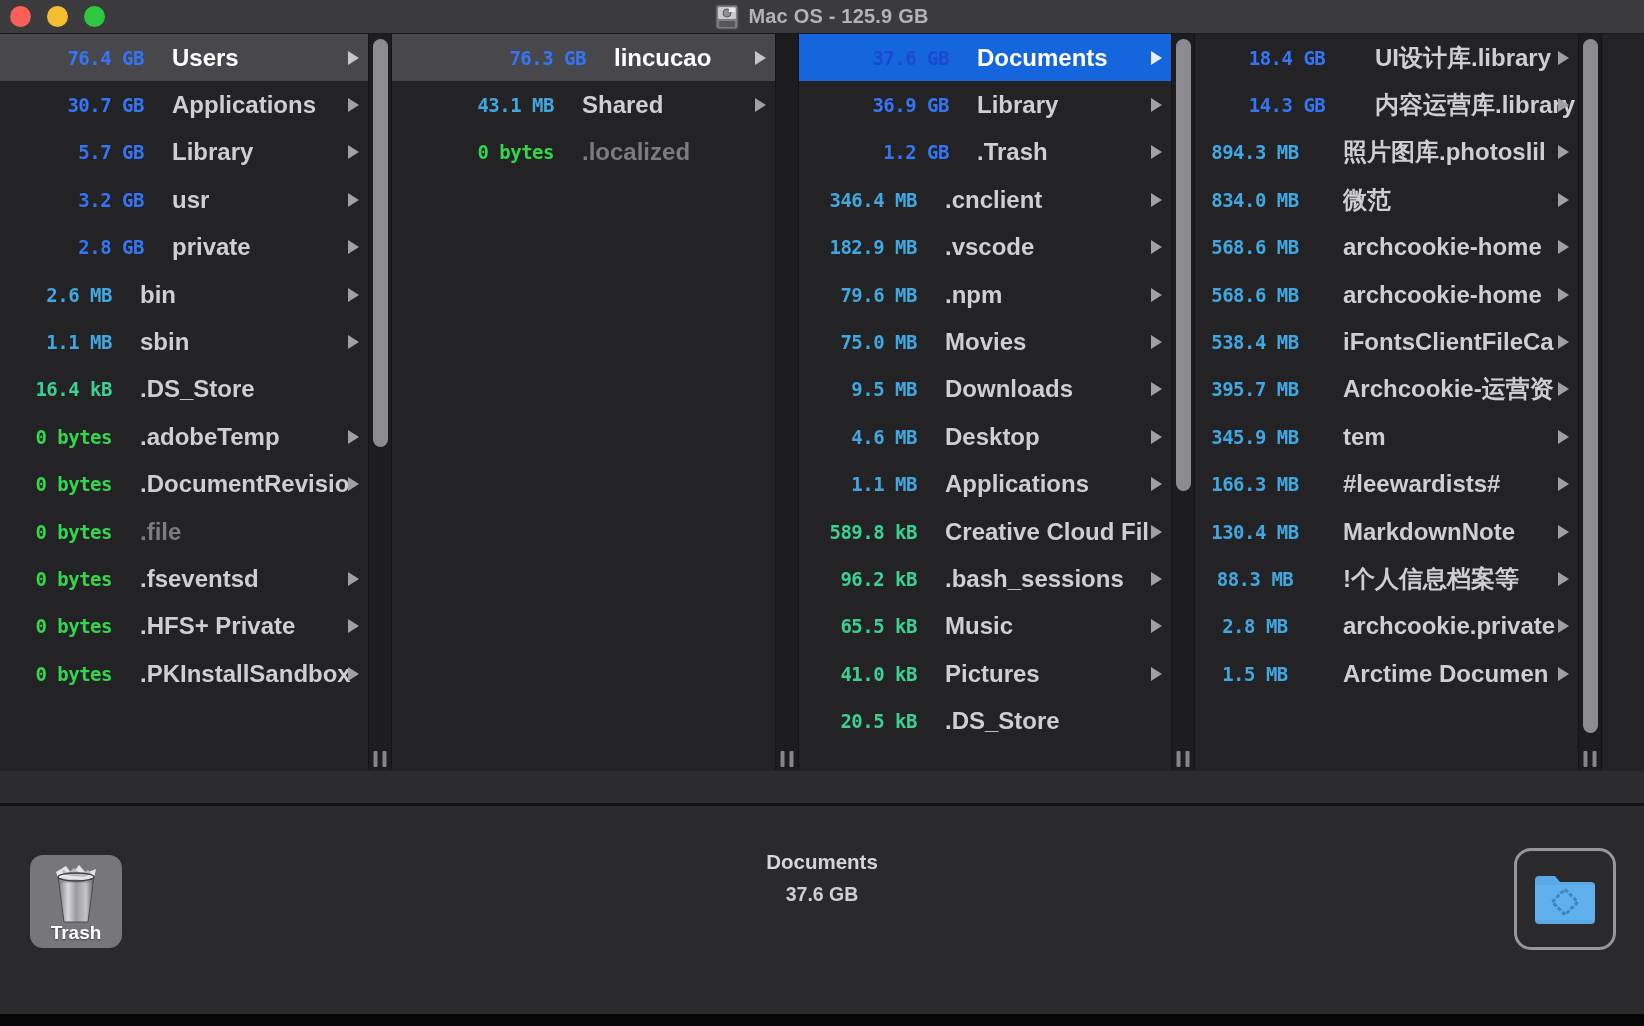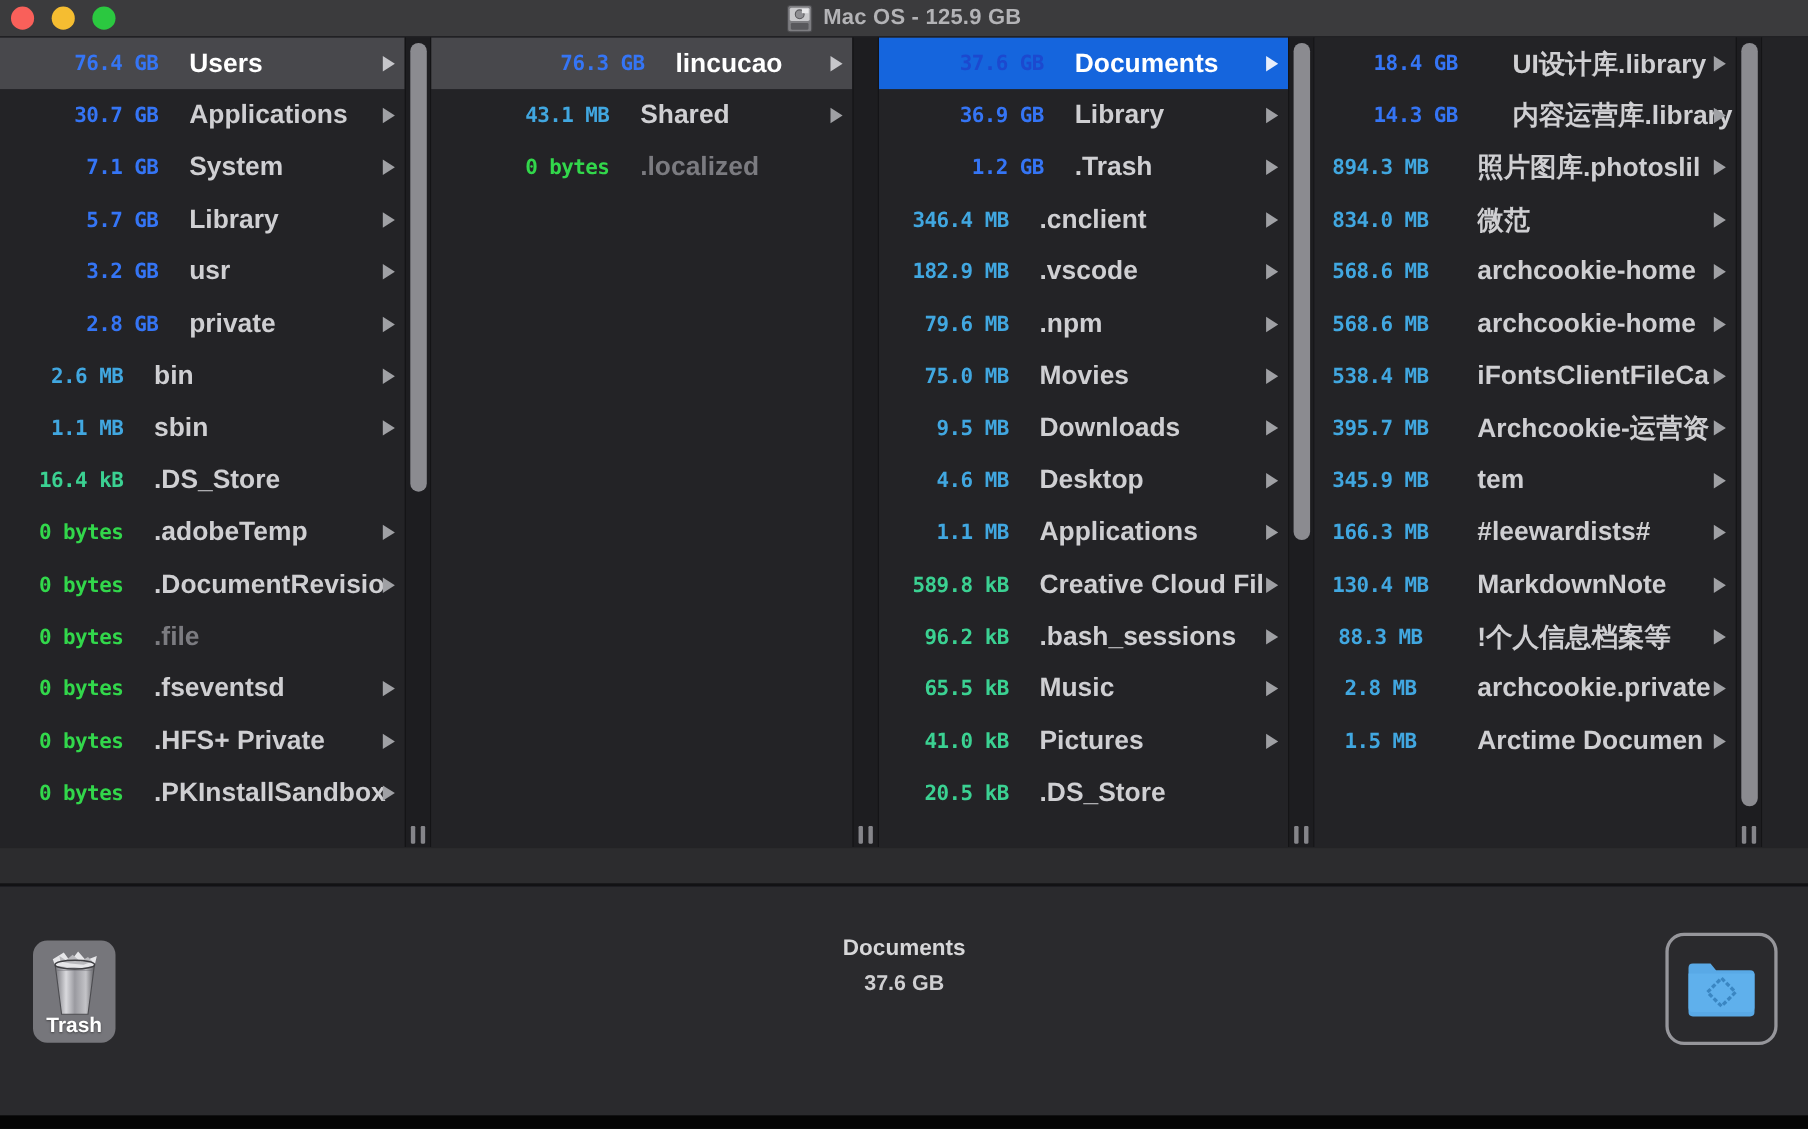--- a/index.html
+++ b/index.html
@@ -65,21 +65,21 @@
   .grip{position:absolute;bottom:3px;left:50%;transform:translateX(-50%);display:flex;gap:5px;}
   .grip i{width:4px;height:16px;background:#85858a;border-radius:1px;display:block;}
 
   
   .hstrip{position:absolute;left:0;top:770px;width:1644px;height:33px;
           background:#2c2c2e;border-top:1px solid #232325;}
   .hdivider{position:absolute;left:0;top:803px;width:1644px;height:3px;background:#121214;}
 
   
   .footer{position:absolute;left:0;top:806px;width:1644px;height:208px;background:#2a2a2d;}
-  .trash-btn{position:absolute;left:30px;top:49px;width:75px;height:93px;
+  .trash-btn{position:absolute;left:30px;top:49px;width:92px;height:93px;
              background:#76767b;border:none;border-radius:13px;cursor:pointer;
              display:flex;flex-direction:column;align-items:center;justify-content:flex-end;
              padding:0 0 4px 0;}
   .trash-btn .tlabel{color:#ffffff;font-size:19px;font-weight:700;
                      text-shadow:0 1px 2px rgba(0,0,0,.45);line-height:22px;}
   .trash-art{width:56px;height:62px;margin-bottom:-2px;}
   .sel-info{position:absolute;left:0;top:44px;width:1644px;text-align:center;color:#d6d6d8;}
   .sel-info .nm{font-size:20.5px;font-weight:700;}
   .sel-info .sz{margin-top:9px;font-size:19.5px;font-weight:700;color:#cfcfd1;}
   .reveal-btn{position:absolute;left:1514px;top:42px;width:102px;height:102px;
@@ -115,25 +115,20 @@
   <div class="browser">
     <div class="col col1">
         <div class="row sel-gray">
           <span class="size gb">76.4 GB</span>
           <span class="fname">Users</span>
           <span class="arrow"></span>
         </div>
         <div class="row">
           <span class="size gb">30.7 GB</span>
           <span class="fname">Applications</span>
-          <span class="arrow"></span>
-        </div>
-        <div class="row">
-          <span class="size gb">7.1 GB</span>
-          <span class="fname">System</span>
           <span class="arrow"></span>
         </div>
         <div class="row">
           <span class="size gb">5.7 GB</span>
           <span class="fname">Library</span>
           <span class="arrow"></span>
         </div>
         <div class="row">
           <span class="size gb">3.2 GB</span>
           <span class="fname">usr</span>

